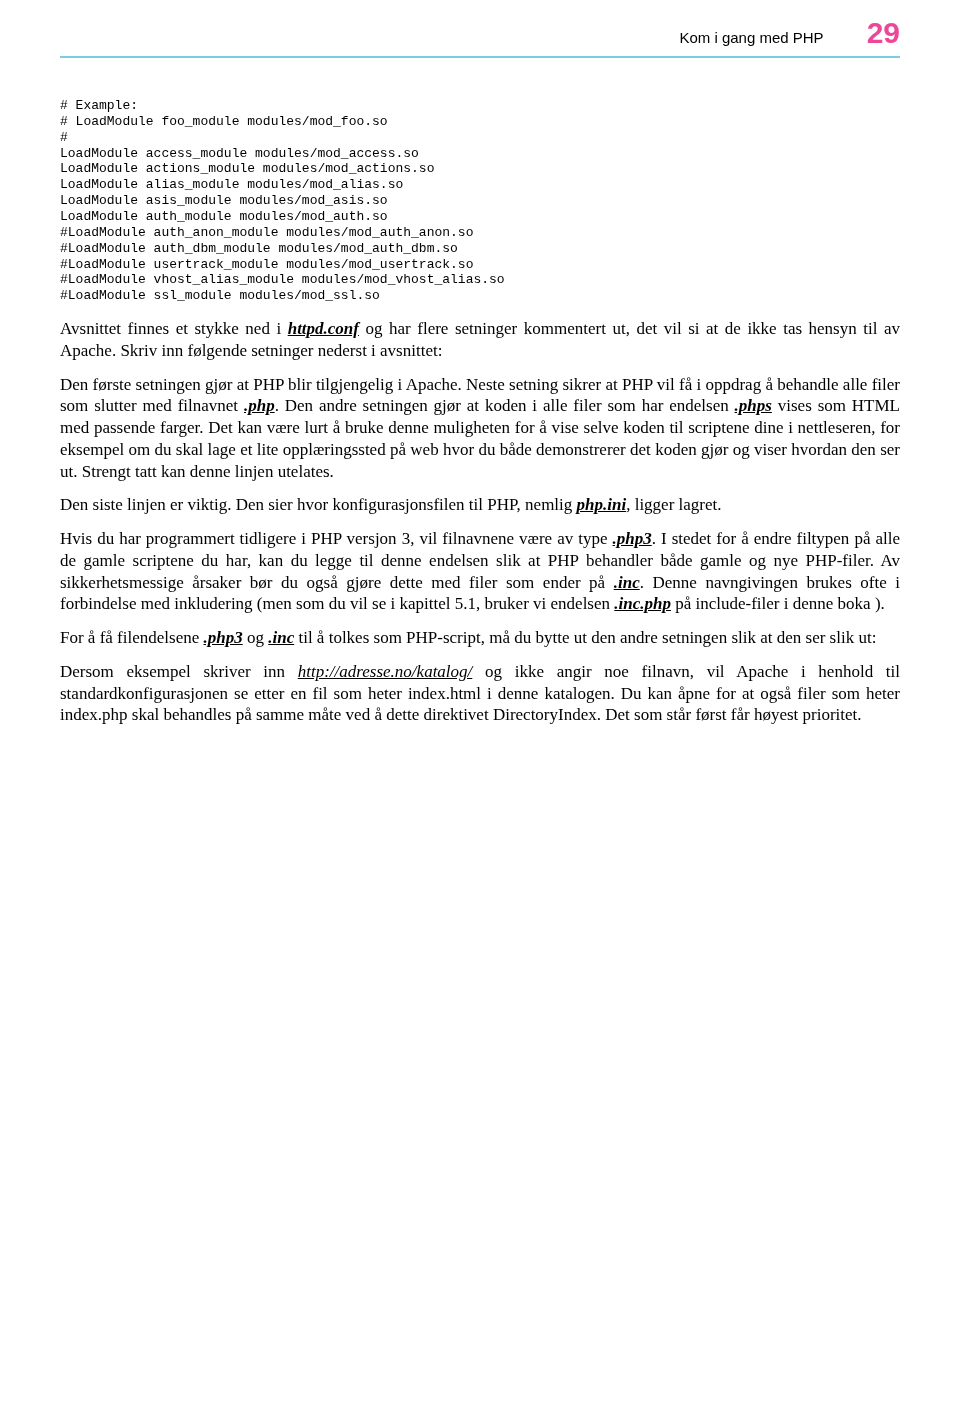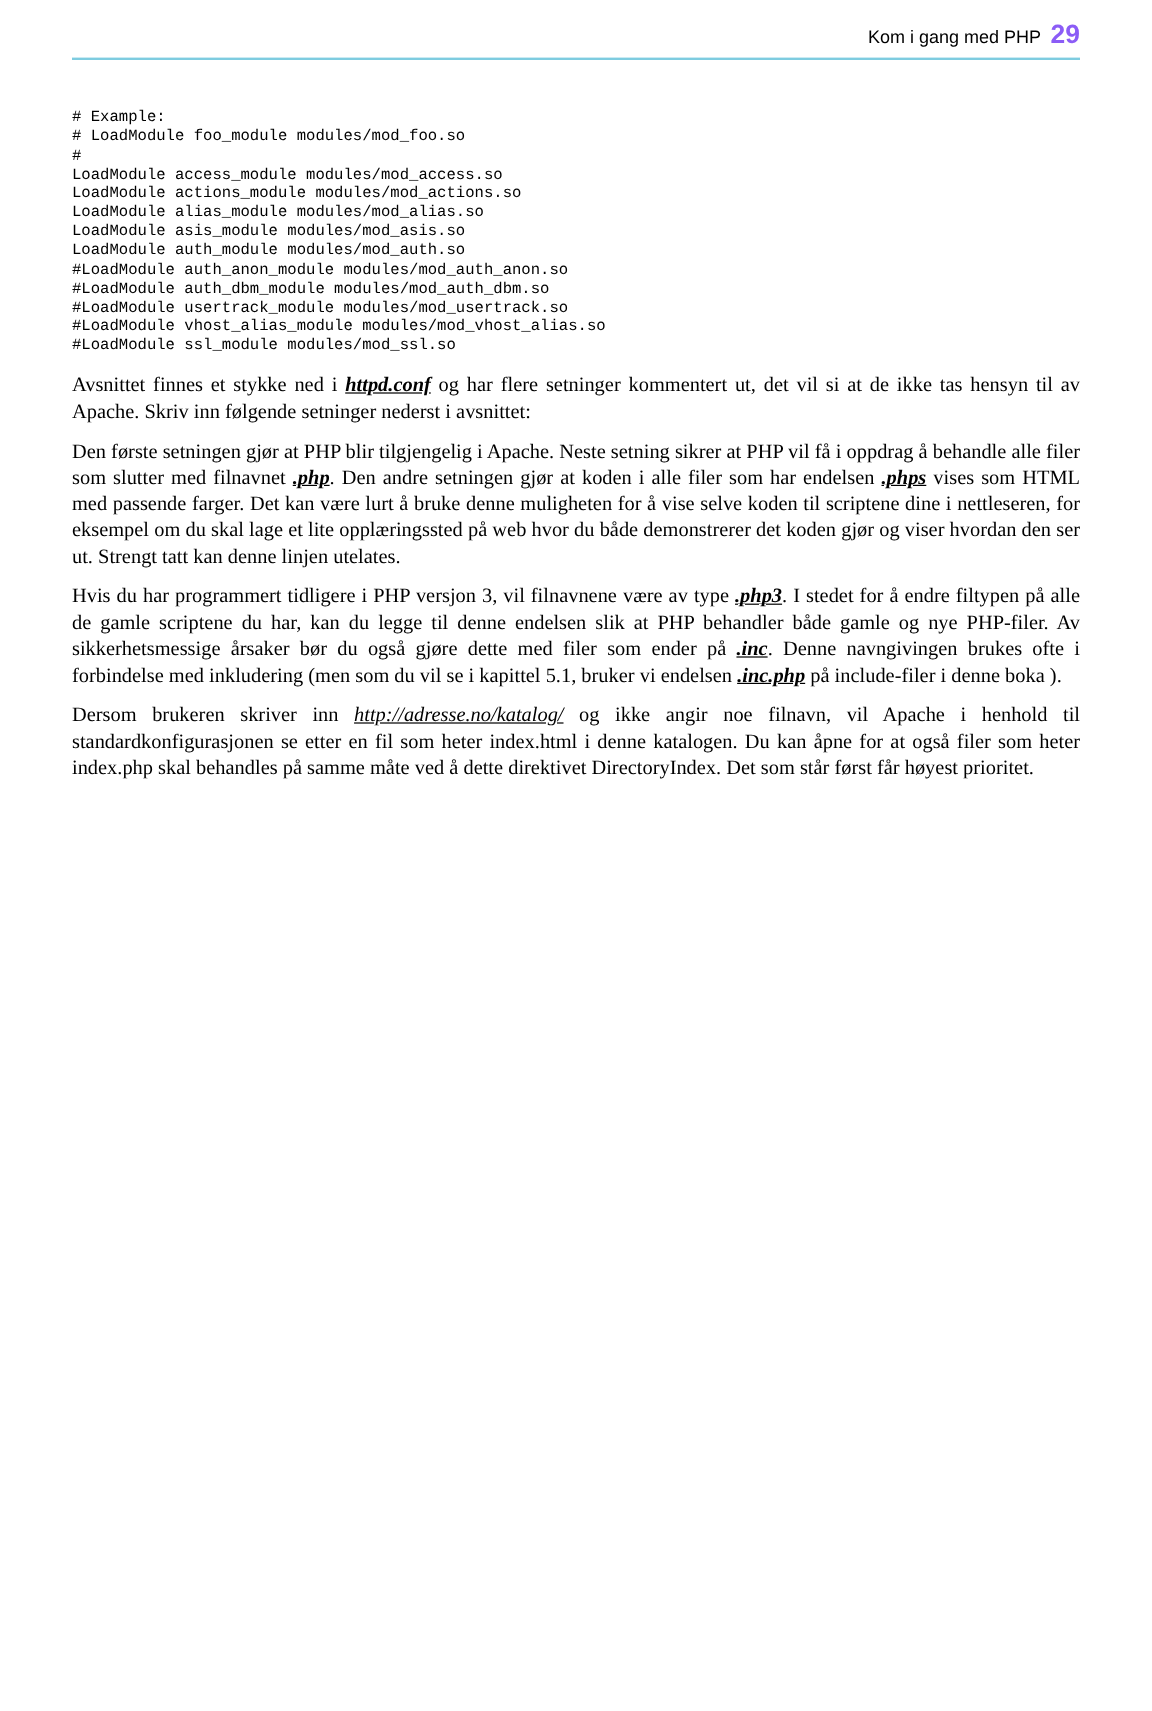--- a/index.html
+++ b/index.html
@@ -21,23 +21,24 @@
   }
   .header-title {
     font-family: Arial, Helvetica, sans-serif;
     font-size: 15px;
     color: #000;
     margin-right: 8px;
     margin-left: 16px;
   }
   .header-num {
     font-family: Arial, Helvetica, sans-serif;
-    font-size: 22px;
+    font-size: 30px;
     font-weight: bold;
-    color: #8b5cf6;
+    color: #ec4899;
+    margin-left: 35px;
   }
   .hr {
     border: none;
     border-top: 2px solid #7ecce0;
     margin: 0 0 40px 0;
   }
   .code {
     font-family: 'Courier New', Courier, monospace;
     font-size: 13px;
     line-height: 1.22;
@@ -80,24 +81,30 @@
 
   <p class="para">
     <span>Avsnittet finnes et stykke ned i </span><span class="bi">httpd.conf</span><span> og har flere setninger kommentert ut, det vil si at de ikke tas hensyn til av Apache. Skriv inn følgende setninger nederst i avsnittet:</span>
   </p>
 
 
   <p class="para">
     <span>Den første setningen gjør at PHP blir tilgjengelig i Apache. Neste setning sikrer at PHP vil få i oppdrag å behandle alle filer som slutter med filnavnet </span><span class="bi">.php</span><span>. Den andre setningen gjør at koden i alle filer som har endelsen </span><span class="bi">.phps</span><span> vises som HTML med passende farger. Det kan være lurt å bruke denne muligheten for å vise selve koden til scriptene dine i nettleseren, for eksempel om du skal lage et lite opplæringssted på web hvor du både demonstrerer det koden gjør og viser hvordan den ser ut. Strengt tatt kan denne linjen utelates.</span>
   </p>
 
+  <p class="para">
+    <span>Den siste linjen er viktig. Den sier hvor konfigurasjonsfilen til PHP, nemlig </span><span class="bi">php.ini</span><span>, ligger lagret.</span>
+  </p>
 
   <p class="para">
     <span>Hvis du har programmert tidligere i PHP versjon 3, vil filnavnene være av type </span><span class="bi">.php3</span><span>. I stedet for å endre filtypen på alle de gamle scriptene du har, kan du legge til denne endelsen slik at PHP behandler både gamle og nye PHP-filer. Av sikkerhetsmessige årsaker bør du også gjøre dette med filer som ender på </span><span class="bi">.inc</span><span>. Denne navngivingen brukes ofte i forbindelse med inkludering (men som du vil se i kapittel 5.1, bruker vi endelsen </span><span class="bi">.inc.php</span><span> på include-filer i denne boka ).</span>
   </p>
 
+  <p class="para">
+    <span>For å få filendelsene </span><span class="bi">.php3</span><span> og </span><span class="bi">.inc</span><span> til å tolkes som PHP-script, må du bytte ut den andre setningen slik at den ser slik ut:</span>
+  </p>
 
 
   <p class="para">
-    <span>Dersom brukeren skriver inn </span><span class="i u">http://adresse.no/katalog/</span><span> og ikke angir noe filnavn, vil Apache i henhold til standardkonfigurasjonen se etter en fil som heter index.html i denne katalogen. Du kan åpne for at også filer som heter index.php skal behandles på samme måte ved å dette direktivet DirectoryIndex. Det som står først får høyest prioritet.</span>
+    <span>Dersom eksempel skriver inn </span><span class="i u">http://adresse.no/katalog/</span><span> og ikke angir noe filnavn, vil Apache i henhold til standardkonfigurasjonen se etter en fil som heter index.html i denne katalogen. Du kan åpne for at også filer som heter index.php skal behandles på samme måte ved å dette direktivet DirectoryIndex. Det som står først får høyest prioritet.</span>
   </p>
 
 </div>
 
 </body></html>

